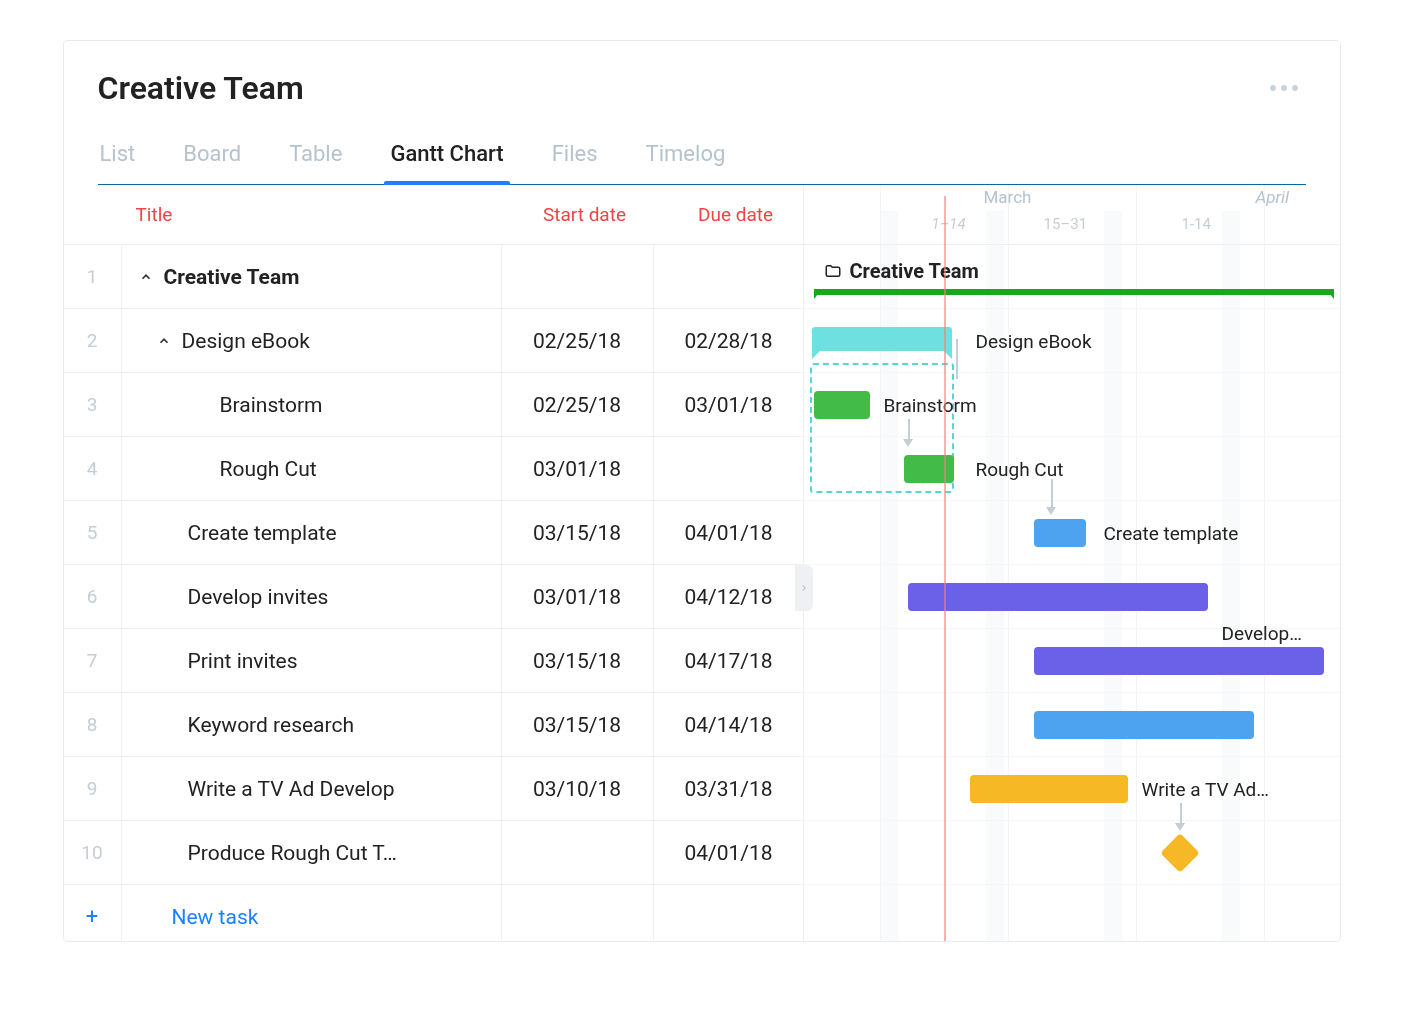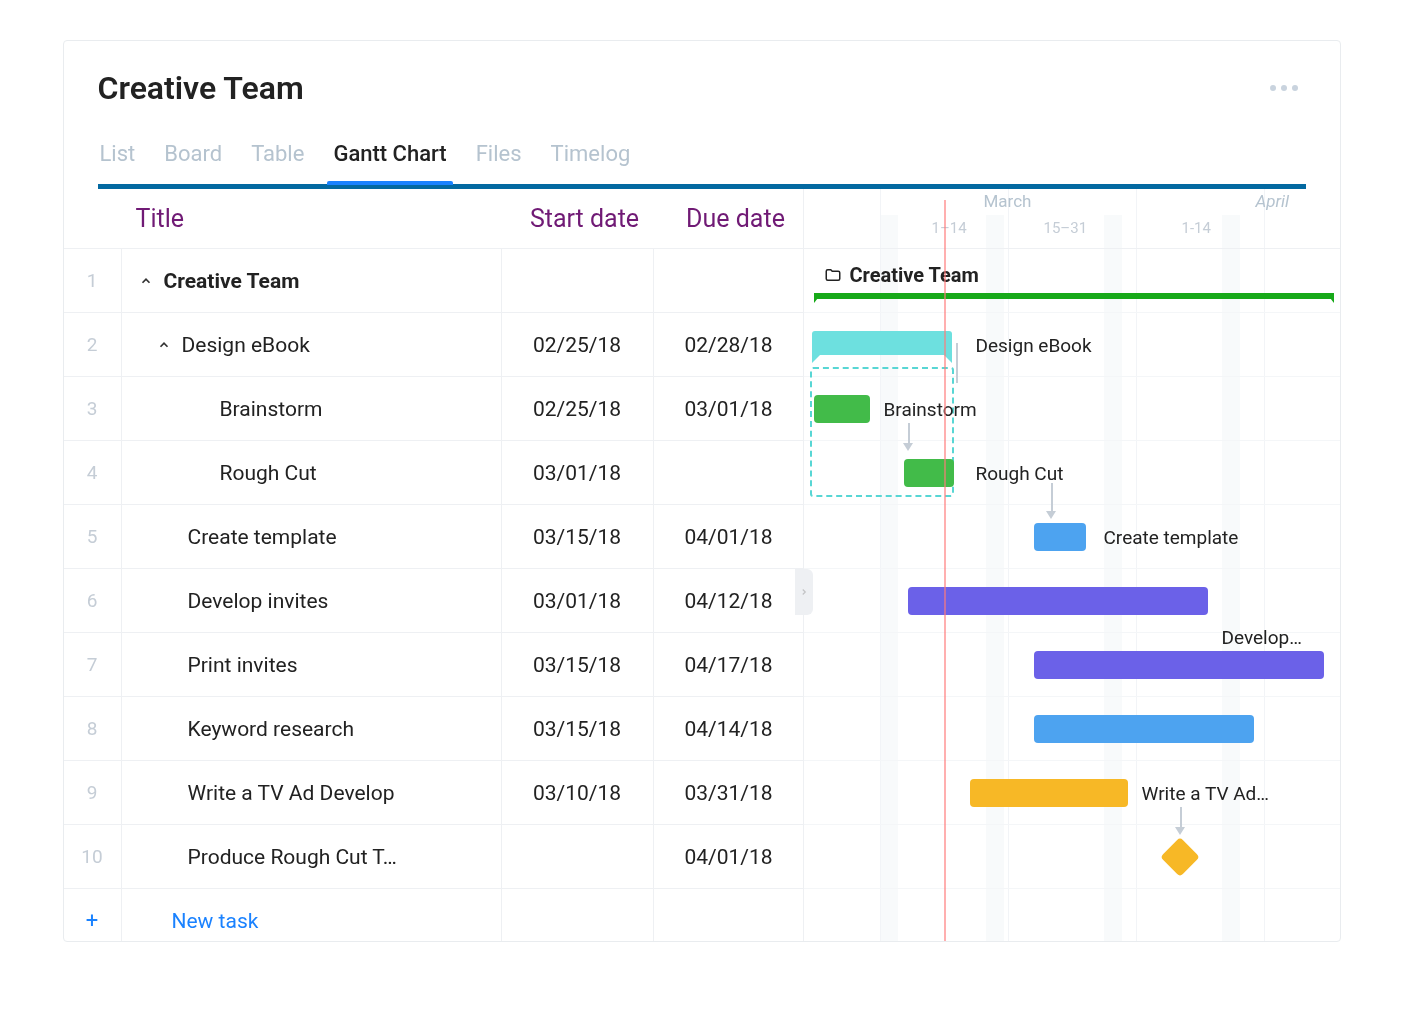--- a/index.html
+++ b/index.html
@@ -36,23 +36,23 @@
     gap: 5px;
     padding: 8px;
     cursor: pointer;
   }
   .more-btn span {
     width: 6px; height: 6px; border-radius: 50%;
     background: #c9d3de;
   }
   .tabs {
     display: flex;
-    gap: 25px;
+    gap: 44px;
     margin-top: 24px;
-    border-bottom: 5px solid #0369a1;
+    border-bottom: 1px solid #0369a1;
   }
   .tab {
     font-size: 22px;
     color: #b5c3cf;
     padding: 10px 2px 18px 2px;
     cursor: pointer;
     position: relative;
   }
   .tab.active {
     color: #222;
@@ -77,22 +77,22 @@
     flex-direction: column;
   }
   .col-headers {
     display: grid;
     grid-template-columns: 58px 380px 152px 150px;
     height: 60px;
     align-items: center;
     border-bottom: 1px solid #eef0f3;
   }
   .col-headers .ch {
-    font-size: 25px;
-    color: #701a75;
+    font-size: 19px;
+    color: #ef4444;
     padding-left: 14px;
   }
   .col-headers .ch.n { padding:0; }
   .row {
     display: grid;
     grid-template-columns: 58px 380px 152px 150px;
     height: 64px;
     align-items: center;
     border-bottom: 1px solid #eef0f3;
     font-size: 21px;
@@ -447,21 +447,21 @@
       <div class="wkend" style="left:300px;width:18px;"></div>
       <div class="wkend" style="left:418px;width:18px;"></div>
       <div class="gantt-grid" style="left:76px;"></div>
       <div class="gantt-grid" style="left:204px;"></div>
       <div class="gantt-grid" style="left:332px;"></div>
       <div class="gantt-grid" style="left:460px;"></div>
 
       <div class="timeline-head">
         <div class="th-month" style="left:180px;">March</div>
         <div class="th-month" style="left:452px;font-style:italic;">April</div>
-        <div class="th-sub" style="left:128px;">1–14</div>
+        <div class="th-sub" style="left:128px;font-style:italic;">1–14</div>
         <div class="th-sub" style="left:240px;">15–31</div>
         <div class="th-sub" style="left:378px;">1-14</div>
       </div>
 
       <div class="today-line" style="left:140px;"></div>
 
       <div class="gantt-rows">
 
         <div class="g-row">
           <div class="folder-label">

